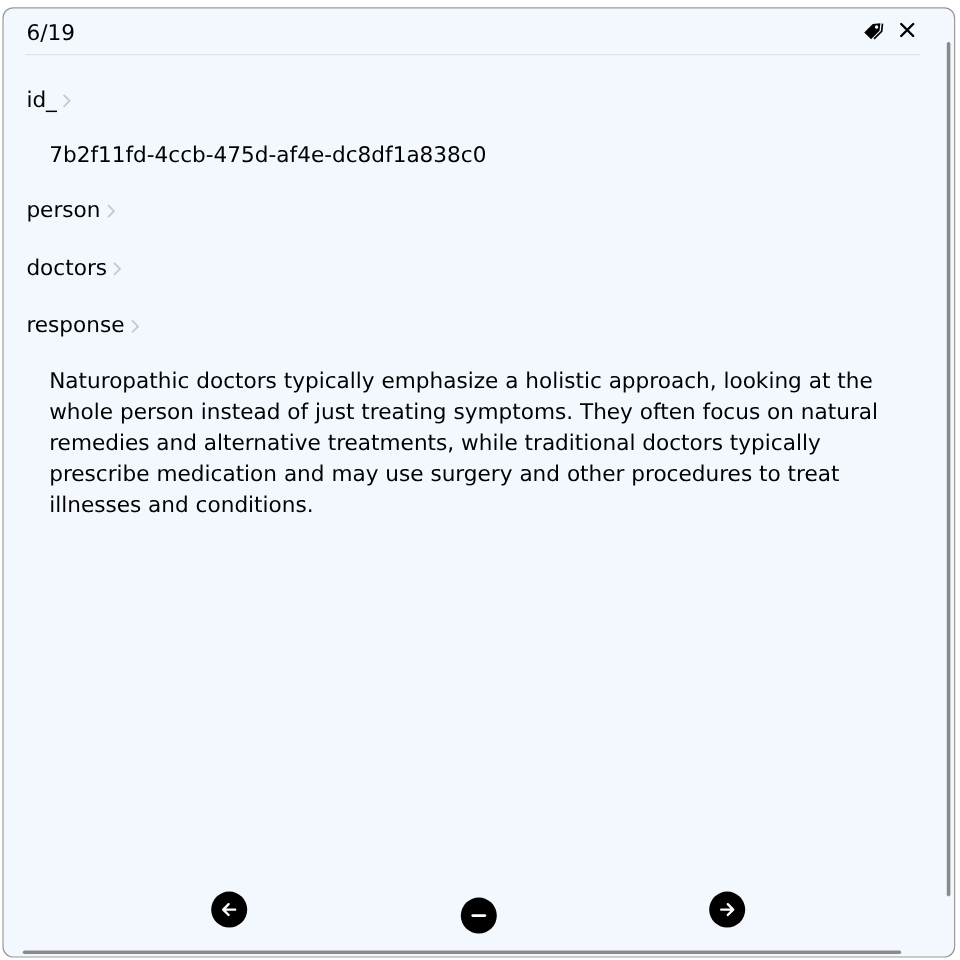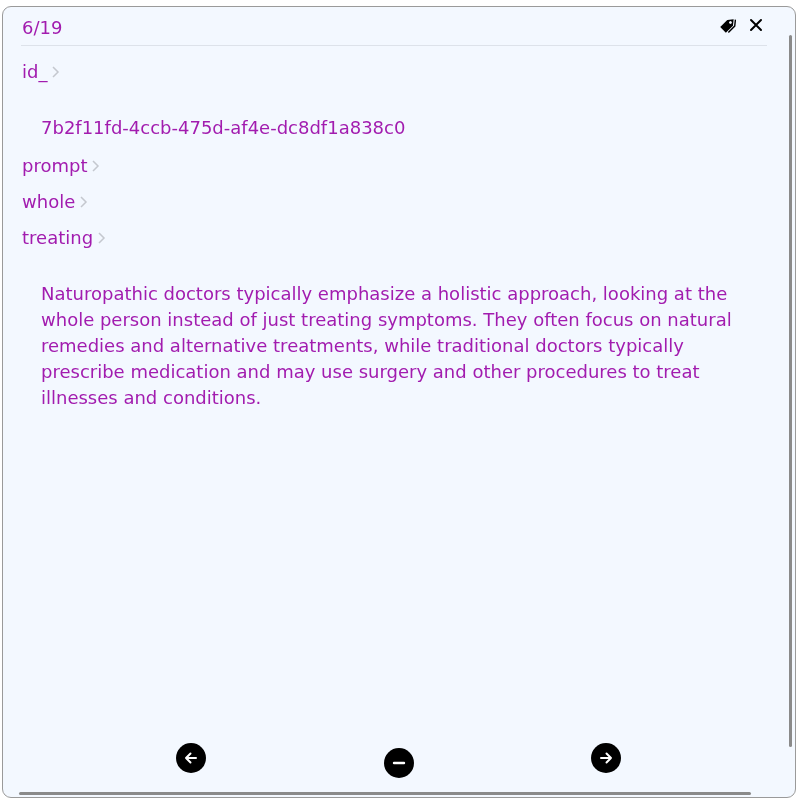--- a/index.html
+++ b/index.html
@@ -14,21 +14,21 @@
       position: absolute;
       left: 2px;
       top: 6px;
       width: 794px;
       height: 792px;
       box-sizing: border-box;
       border: 1px solid #9a9a9a;
       border-radius: 9px;
       background: #f3f8ff;
       font-family: "DejaVu Sans", "Liberation Sans", sans-serif;
-      color: #a21caf;
+      color: #000000;
       overflow: hidden;
     }
     .header {
       position: absolute;
       left: 18px;
       top: 0;
       right: 28px;
       height: 38px;
       border-bottom: 1px solid #dde2ea;
     }
@@ -60,33 +60,33 @@
       left: 19px;
       top: 44px;
       right: 36px;
     }
     .field-key {
       font-size: 18px;
       line-height: 26px;
       height: 30px;
       display: flex;
       align-items: center;
-      margin-top: 6px;
+      margin-top: 18px;
     }
     .chev {
       display: inline-block;
       width: 14px;
       height: 18px;
       margin-left: 2px;
     }
     .field-val {
       font-size: 18px;
       line-height: 26px;
       padding-left: 19px;
-      margin-top: 28px;
+      margin-top: 18px;
       margin-bottom: 10px;
     }
     .scrollbar-v {
       position: absolute;
       right: 3px;
       top: 28px;
       width: 3px;
       height: 712px;
       background: #8a8a8a;
       border-radius: 2px;
@@ -144,39 +144,39 @@
         <span>id_</span>
         <svg class="chev" viewBox="0 0 14 18">
           <path d="M4 4 L9 9 L4 14" stroke="#c4c8cf" stroke-width="1.5" fill="none"></path>
         </svg>
       </div>
       <div class="field-val">7b2f11fd-4ccb-475d-af4e-dc8df1a838c0</div>
     </div>
 
     <div class="field">
       <div class="field-key">
-        <span>prompt</span>
-        <svg class="chev" viewBox="0 0 14 18">
-          <path d="M4 4 L9 9 L4 14" stroke="#c4c8cf" stroke-width="1.5" fill="none"></path>
-        </svg>
-      </div>
-    </div>
-
-    <div class="field">
-      <div class="field-key">
-        <span>whole</span>
-        <svg class="chev" viewBox="0 0 14 18">
-          <path d="M4 4 L9 9 L4 14" stroke="#c4c8cf" stroke-width="1.5" fill="none"></path>
-        </svg>
-      </div>
-    </div>
-
-    <div class="field">
-      <div class="field-key">
-        <span>treating</span>
+        <span>person</span>
+        <svg class="chev" viewBox="0 0 14 18">
+          <path d="M4 4 L9 9 L4 14" stroke="#c4c8cf" stroke-width="1.5" fill="none"></path>
+        </svg>
+      </div>
+    </div>
+
+    <div class="field">
+      <div class="field-key">
+        <span>doctors</span>
+        <svg class="chev" viewBox="0 0 14 18">
+          <path d="M4 4 L9 9 L4 14" stroke="#c4c8cf" stroke-width="1.5" fill="none"></path>
+        </svg>
+      </div>
+    </div>
+
+    <div class="field">
+      <div class="field-key">
+        <span>response</span>
         <svg class="chev" viewBox="0 0 14 18">
           <path d="M4 4 L9 9 L4 14" stroke="#c4c8cf" stroke-width="1.5" fill="none"></path>
         </svg>
       </div>
       <div class="field-val">Naturopathic doctors typically emphasize a holistic approach, looking at the whole person instead of just treating symptoms. They often focus on natural remedies and alternative treatments, while traditional doctors typically prescribe medication and may use surgery and other procedures to treat illnesses and conditions.</div>
     </div>
 
   </div>
 
   <div class="nav-btn" style="left:173px; top:736px;">

